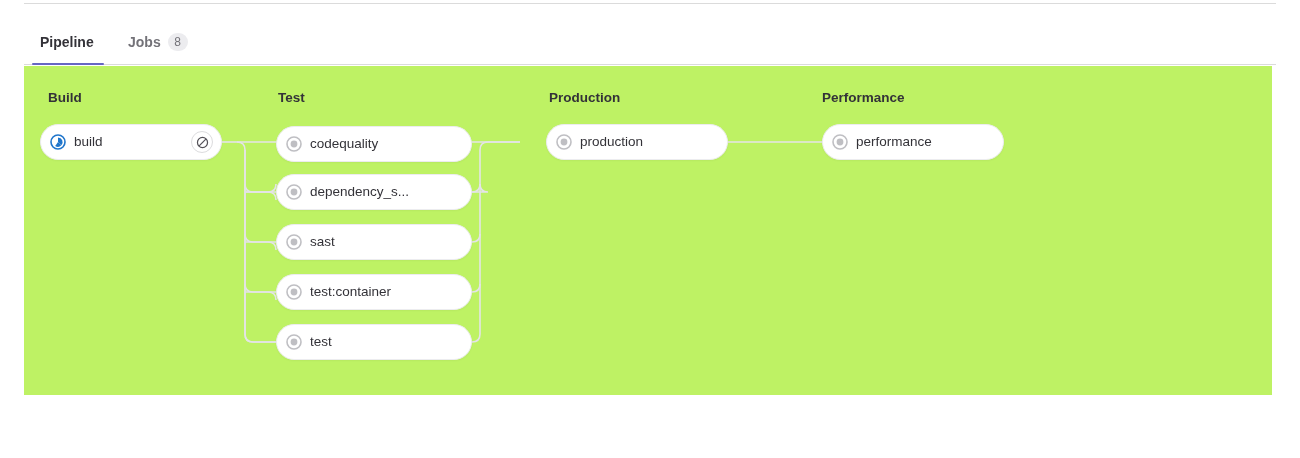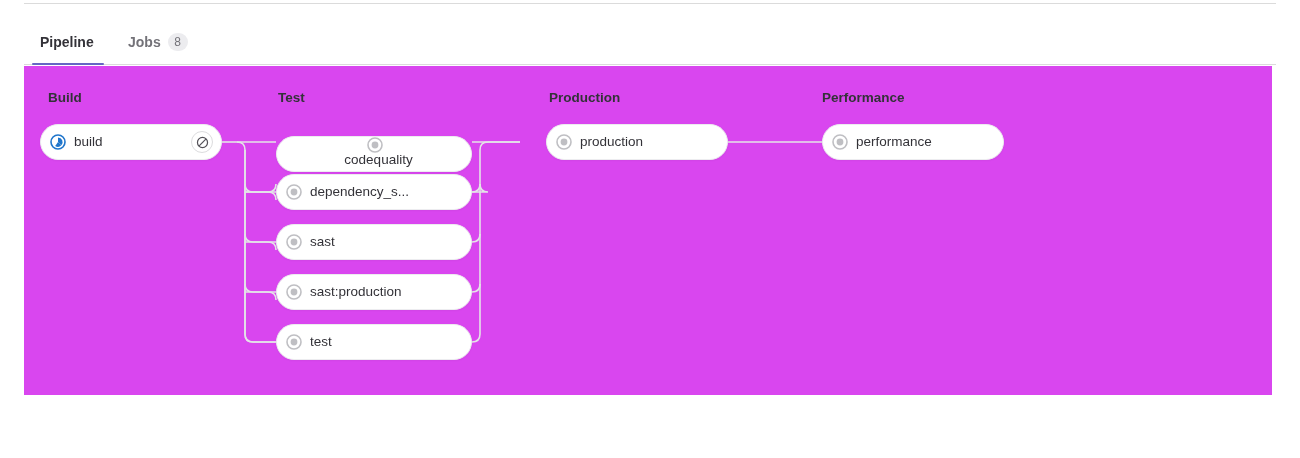--- a/index.html
+++ b/index.html
@@ -78,21 +78,21 @@
     font-size: 12px;
     line-height: 1;
     box-sizing: border-box;
   }
 
   
   .graph-panel {
     position: absolute;
     left: 24px; top: 66px;
     width: 1248px; height: 329px;
-    background: #d946ef;
+    background: #bef264;
     overflow: hidden;
   }
 
   .stage-header {
     position: absolute;
     font-size: 13.5px;
     font-weight: 700;
     color: #333238;
     line-height: 1;
     white-space: nowrap;
@@ -222,21 +222,21 @@
       </svg>
       <span class="node-label">build</span>
       <button class="node-action">
         <svg width="13" height="13" viewBox="0 0 16 16">
           <circle cx="8" cy="8" r="6.2" fill="none" stroke="#535158" stroke-width="1.5"></circle>
           <line x1="3.9" y1="12.1" x2="12.1" y2="3.9" stroke="#535158" stroke-width="1.5"></line>
         </svg>
       </button>
     </div>
 
-    <div class="node" style="left:252px; top:70px; width:196px;flex-direction:column;">
+    <div class="node" style="left:252px; top:60px; width:196px;">
       <svg class="status-icon" viewBox="0 0 16 16">
         <circle cx="8" cy="8" r="7" fill="#ffffff" stroke="#bfbfc3" stroke-width="1.6"></circle>
         <circle cx="8" cy="8" r="3.4" fill="#bfbfc3"></circle>
       </svg>
       <span class="node-label">codequality</span>
     </div>
 
     <div class="node" style="left:252px; top:158px; width:196px;">
       <svg class="status-icon" viewBox="0 0 16 16">
         <circle cx="8" cy="8" r="7" fill="#ffffff" stroke="#bfbfc3" stroke-width="1.6"></circle>
@@ -251,21 +251,21 @@
         <circle cx="8" cy="8" r="3.4" fill="#bfbfc3"></circle>
       </svg>
       <span class="node-label">dependency_s...</span>
     </div>
 
     <div class="node" style="left:252px; top:208px; width:196px;">
       <svg class="status-icon" viewBox="0 0 16 16">
         <circle cx="8" cy="8" r="7" fill="#ffffff" stroke="#bfbfc3" stroke-width="1.6"></circle>
         <circle cx="8" cy="8" r="3.4" fill="#bfbfc3"></circle>
       </svg>
-      <span class="node-label">sast:production</span>
+      <span class="node-label">test:container</span>
     </div>
 
     <div class="node" style="left:252px; top:258px; width:196px;">
       <svg class="status-icon" viewBox="0 0 16 16">
         <circle cx="8" cy="8" r="7" fill="#ffffff" stroke="#bfbfc3" stroke-width="1.6"></circle>
         <circle cx="8" cy="8" r="3.4" fill="#bfbfc3"></circle>
       </svg>
       <span class="node-label">test</span>
     </div>
 

